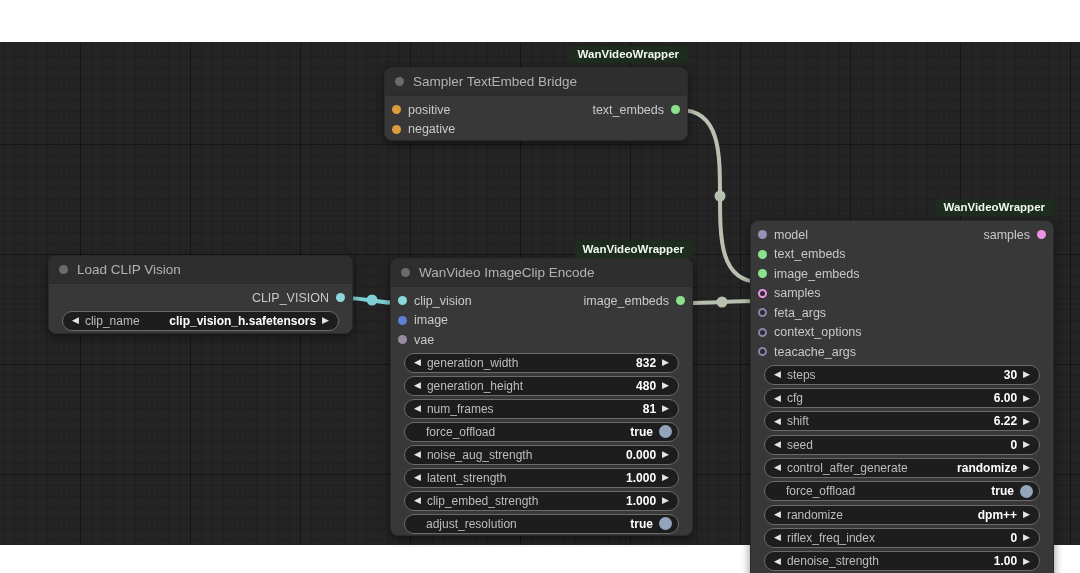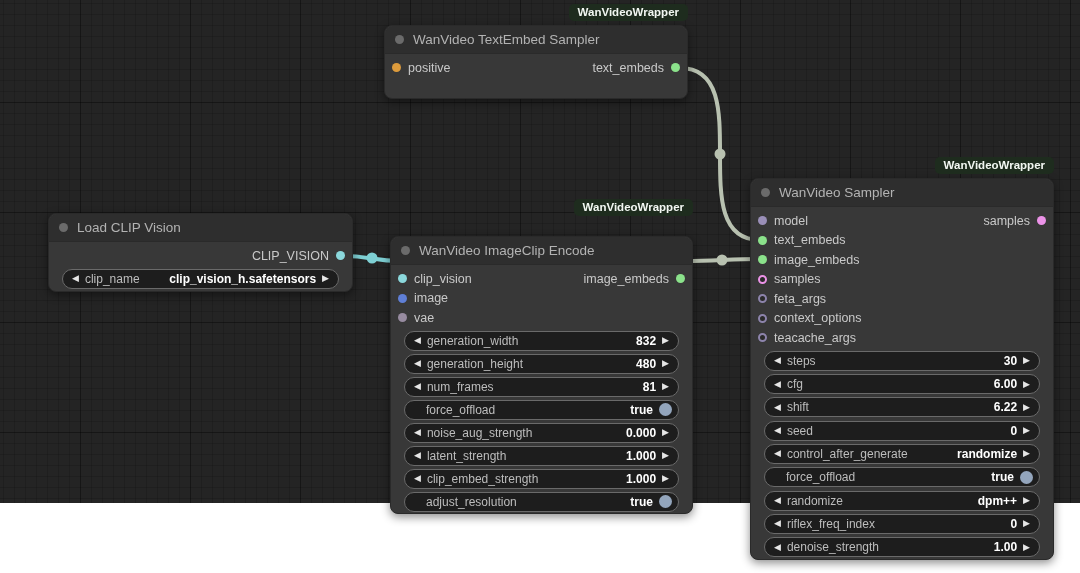--- a/index.html
+++ b/index.html
@@ -9,20 +9,21 @@
   #canvas {
     position:relative; width:1080px; height:503px;
     background-color:#242424;
     background-image:
       linear-gradient(rgba(0,0,0,0.30) 1px, transparent 1px),
       linear-gradient(90deg, rgba(0,0,0,0.30) 1px, transparent 1px),
       linear-gradient(rgba(0,0,0,0.14) 1px, transparent 1px),
       linear-gradient(90deg, rgba(0,0,0,0.14) 1px, transparent 1px);
     background-size:110px 110px, 110px 110px, 11px 11px, 11px 11px;
     background-position:-30px -8px, -30px -8px, -8px -8px, -8px -8px;
+    margin-top:42px;
   }
 
   .wires { position:absolute; left:0; top:0; z-index:1; }
   .wire { fill:none; stroke-width:4; stroke-linecap:round; }
 
   .badge {
     position:absolute; z-index:3;
     background:#1e2c1e; color:#f2f7f2;
     font-size:11.5px; font-weight:bold;
     padding:2px 9px 3px 9px; border-radius:5px;
@@ -79,29 +80,33 @@
     <circle cx="372" cy="258" r="5.5" fill="#7ed0d4"></circle>
   </svg>
 
   <div class="badge" style="top:4px; right:392px;">WanVideoWrapper</div>
   <div class="badge" style="top:199px; right:387px;">WanVideoWrapper</div>
   <div class="badge" style="top:157px; right:26px;">WanVideoWrapper</div>
 
   <div class="node" style="left:384px; top:25px; width:304px; height:74px;">
     <div class="node-title">
       <span class="title-dot"></span>
-      <span>WanVideo TextEmbed Sampler</span>
+      <span>Sampler TextEmbed Bridge</span>
     </div>
     <div class="node-body">
       <div class="row">
         <span class="dot" style="background-color: rgb(221, 155, 60);"></span>
         <span class="plabel">positive</span>
         <span class="spacer"></span>
         <span class="plabel">text_embeds</span>
         <span class="dot" style="background-color: rgb(139, 226, 139);"></span>
+      </div>
+      <div class="row">
+        <span class="dot" style="background-color: rgb(221, 155, 60);"></span>
+        <span class="plabel">negative</span>
       </div>
     </div>
   </div>
 
   <div class="node" style="left:48px; top:213px; width:305px; height:79px;">
     <div class="node-title">
       <span class="title-dot"></span>
       <span>Load CLIP Vision</span>
     </div>
     <div class="node-body">
@@ -112,21 +117,21 @@
       </div>
       <div class="widget">
         <span class="arr">◀</span>
         <span class="wlabel">clip_name</span>
         <span class="wvalue">clip_vision_h.safetensors</span>
         <span class="arr">▶</span>
       </div>
     </div>
   </div>
 
-  <div class="node" style="left:390px; top:236px; width:303px; height:278px;">
+  <div class="node" style="left:390px; top:216px; width:303px; height:278px;">
     <div class="node-title">
       <span class="title-dot"></span>
       <span>WanVideo ImageClip Encode</span>
     </div>
     <div class="node-body">
       <div class="row">
         <span class="dot" style="background-color: rgb(139, 216, 220);"></span>
         <span class="plabel">clip_vision</span>
         <span class="spacer"></span>
         <span class="plabel">image_embeds</span>
@@ -184,24 +189,20 @@
       </div>
       <div class="widget">
         <span class="wlabel indent">adjust_resolution</span>
         <span class="wvalue">true</span>
         <span class="toggle-knob" style="background-color: rgb(147, 165, 188);"></span>
       </div>
     </div>
   </div>
 
   <div class="node node-sampler" style="left:750px; top:178px; width:304px; height:382px;">
-    <div class="node-title">
-      <span class="title-dot"></span>
-      <span>WanVideo Sampler</span>
-    </div>
     <div class="node-body">
       <div class="row">
         <span class="dot" style="background-color: rgb(154, 143, 184);"></span>
         <span class="plabel">model</span>
         <span class="spacer"></span>
         <span class="plabel">samples</span>
         <span class="dot" style="background-color: rgb(236, 147, 232);"></span>
       </div>
       <div class="row">
         <span class="dot" style="background-color: rgb(139, 226, 139);"></span>

